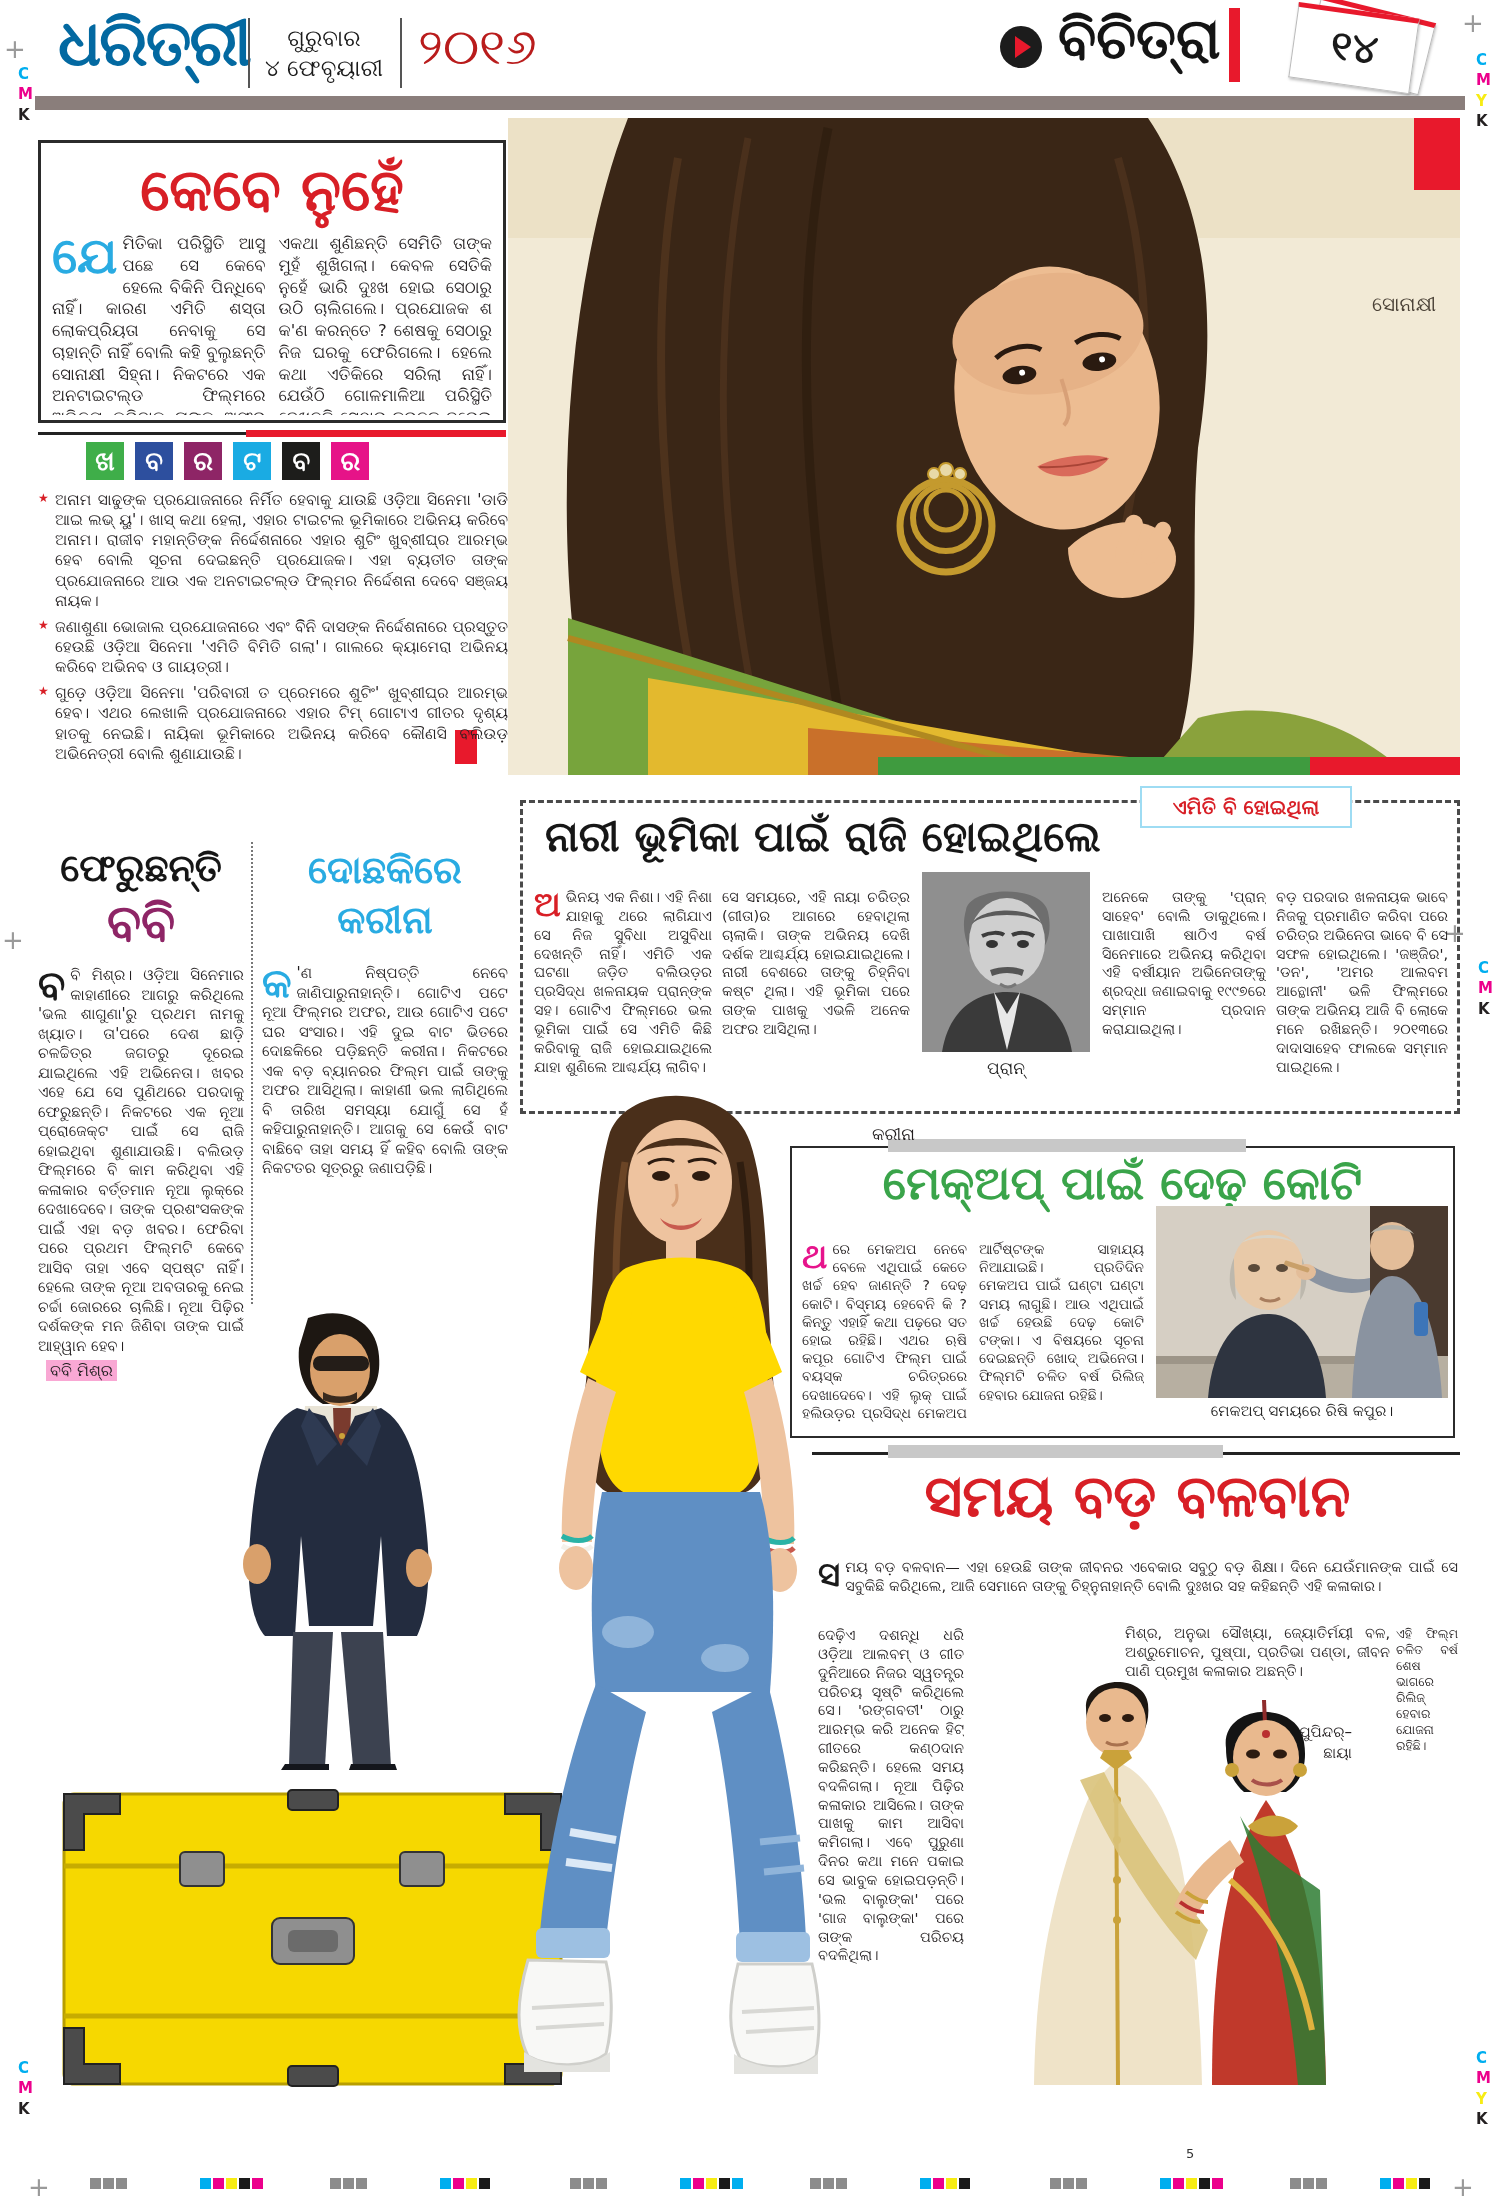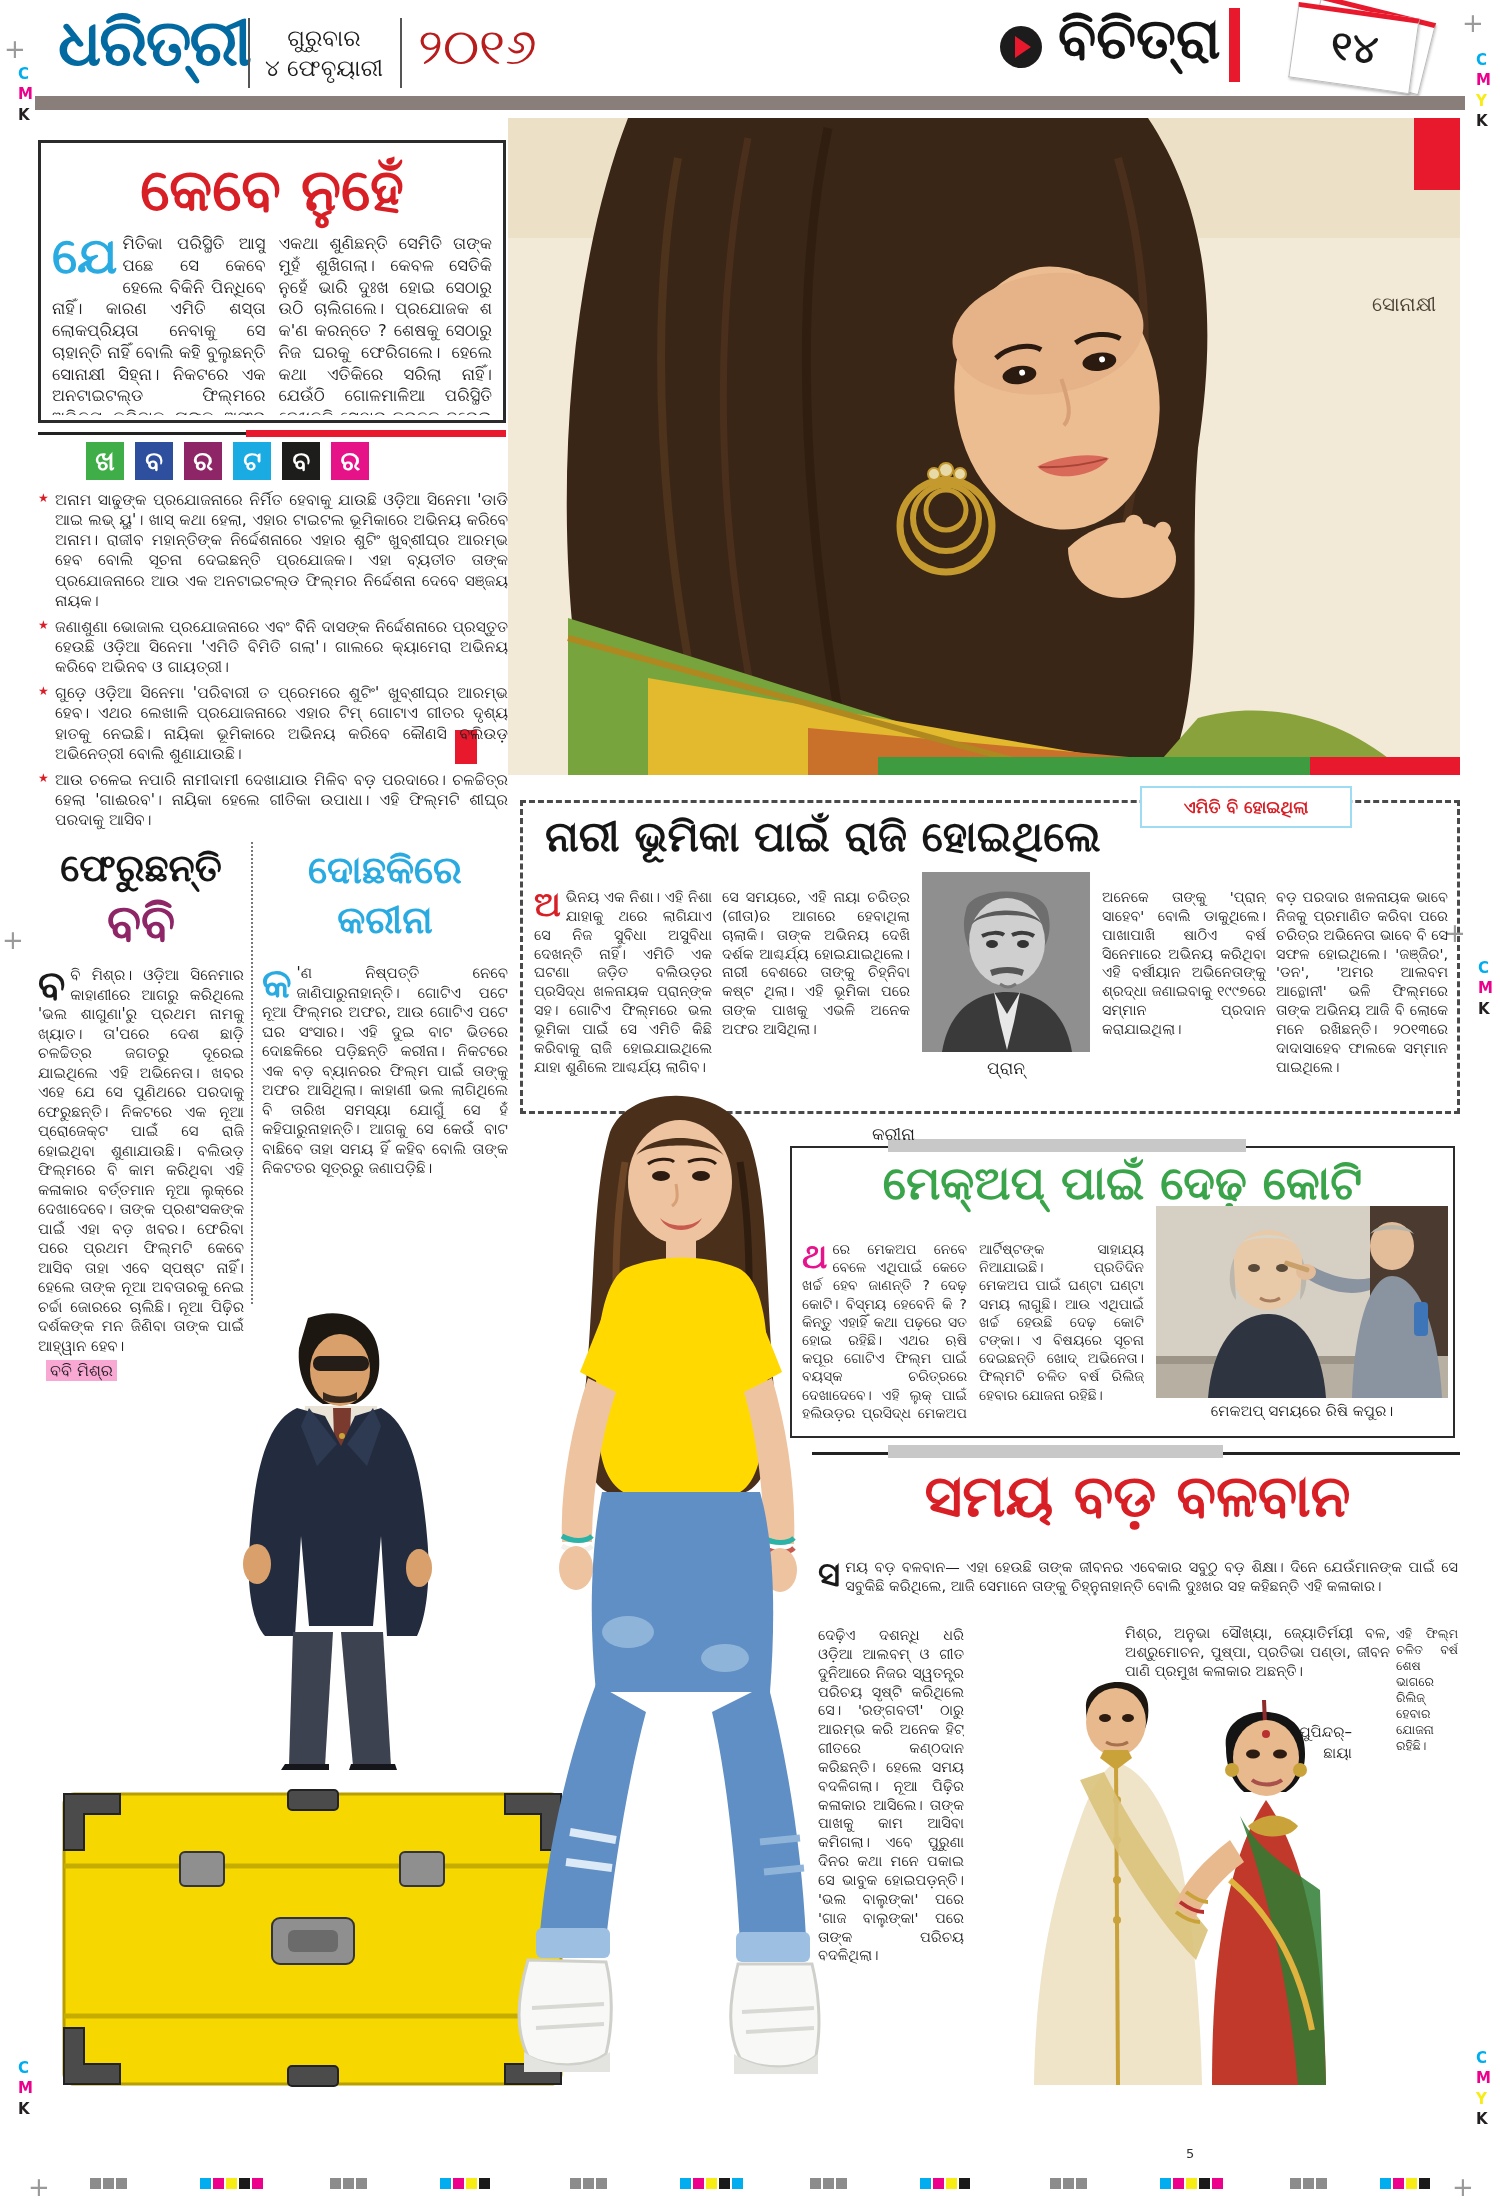--- a/index.html
+++ b/index.html
@@ -50,21 +50,21 @@
   .tiles span:nth-child(2){background:#2d4f9e}
   .tiles span:nth-child(3){background:#8e2566}
   .tiles span:nth-child(4){background:#1aabe3}
   .tiles span:nth-child(5){background:#1d1d1b}
   .tiles span:nth-child(6){background:#e61388}
   .brief{position:relative;padding-left:17px;font-size:15.5px;line-height:1.3;
          text-align:justify;margin-bottom:6px}
   .brief:before{content:"★";position:absolute;left:0;top:1px;font-size:12px;color:#d81f26}
   .dotdiv{border-left:2px dotted #777}
   .dashbox{border:3px dashed #4a4a4a}
-  .tabbox{background:#fff;border:2px solid #9edcf3;color:#d81f26;font-size:17px;
+  .tabbox{background:#fff;border:2px solid #9edcf3;color:#d81f26;font-size:20px;
           font-weight:bold;text-align:center}
   .graytab{background:#c8c8c8}
   .caption{font-size:15px;color:#1d1d1d;text-align:center}
   .plabel{font-size:16px;color:#1d1d1d}
   .solidbox{border:2px solid #2b2b2b}
   .rule{background:#222}
   
   .cbar span{display:inline-block;width:11px;height:11px;margin-right:2px;vertical-align:top}
   .sq-g{background:#8c8c8c}.sq-c{background:#00aeef}.sq-m{background:#ec008c}
   .sq-y{background:#f7ec13}.sq-k{background:#1a1a1a}
@@ -194,21 +194,20 @@
     <span>ବ</span>
     <span>ର</span>
     <span>ଟ</span>
     <span>ବ</span>
     <span>ର</span>
   </div>
   <div class="abs" style="left:38px;top:490px;width:470px;height:344px;overflow:hidden">
     <div class="brief">ଅନାମ ସାଢୁଙ୍କ ପ୍ରଯୋଜନାରେ ନିର୍ମିତ ହେବାକୁ ଯାଉଛି ଓଡ଼ିଆ ସିନେମା 'ଡାଡି ଆଇ ଲଭ୍ ୟୁ'। ଖାସ୍ କଥା ହେଲା, ଏହାର ଟାଇଟଲ ଭୂମିକାରେ ଅଭିନୟ କରିବେ ଅନାମ। ରାଜୀବ ମହାନ୍ତିଙ୍କ ନିର୍ଦ୍ଦେଶନାରେ ଏହାର ଶୁଟିଂ ଖୁବ୍‌ଶୀଘ୍ର ଆରମ୍ଭ ହେବ ବୋଲି ସୂଚନା ଦେଇଛନ୍ତି ପ୍ରଯୋଜକ। ଏହା ବ୍ୟତୀତ ତାଙ୍କ ପ୍ରଯୋଜନାରେ ଆଉ ଏକ ଅନଟାଇଟଲ୍ଡ ଫିଲ୍ମର ନିର୍ଦ୍ଦେଶନା ଦେବେ ସଞ୍ଜୟ ନାୟକ।</div>
     <div class="brief">ଜଣାଶୁଣା ଭୋଜାଲ ପ୍ରଯୋଜନାରେ ଏବଂ ବିିନି ଦାସଙ୍କ ନିର୍ଦ୍ଦେଶନାରେ ପ୍ରସ୍ତୁତ ହେଉଛି ଓଡ଼ିଆ ସିନେମା 'ଏମିତି ବିମିତି ଗଲା'। ଗାଲରେ କ୍ୟାମେରା ଅଭିନୟ କରିବେ ଅଭିନବ ଓ ଗାୟତ୍ରୀ।</div>
     <div class="brief">ଗୁଡ଼େ ଓଡ଼ିଆ ସିନେମା 'ପରିବାରୀ ତ ପ୍ରେମରେ ଶୁଟିଂ' ଖୁବ୍‌ଶୀଘ୍ର ଆରମ୍ଭ ହେବ। ଏଥର ଲେଖାଳି ପ୍ରଯୋଜନାରେ ଏହାର ଟିମ୍ ଗୋଟାଏ ଗୀତର ଦୃଶ୍ୟ ହାତକୁ ନେଇଛି। ନାୟିକା ଭୂମିକାରେ ଅଭିନୟ କରିବେ କୌଣସି ବଲିଉଡ଼ ଅଭିନେତ୍ରୀ ବୋଲି ଶୁଣାଯାଉଛି।</div>
-    <div class="brief">ଆଉ ଚଳେଇ ନପାରି ନାମୀଦାମୀ ଦେଖାଯାଉ ମିଳିବ ବଡ଼ ପରଦାରେ। ଚଳଚ୍ଚିତ୍ର ହେଲା 'ଗାଈରବ'। ନାୟିକା ହେଲେ ଗୀତିକା ଉପାଧା। ଏହି ଫିଲ୍ମଟି ଶୀଘ୍ର ପରଦାକୁ ଆସିବ।</div>
 
   </div>
 
   <div class="abs dotdiv" style="left:251px;top:842px;height:462px"></div>
   <div class="abs ctr h-black" style="left:38px;top:846px;width:206px;font-size:38px">ଫେରୁଛନ୍ତି</div>
   <div class="abs ctr h-purple" style="left:38px;top:894px;width:206px;font-size:50px">ବବି</div>
   <div class="abs just" style="left:38px;top:966px;width:206px;height:390px;font-size:15px;line-height:1.3">
     <span class="dc dc-blk">ବ</span><span>ବି ମିଶ୍ର। ଓଡ଼ିଆ ସିନେମାର କାହାଣୀରେ ଆଗରୁ କରିଥିଲେ 'ଭଲ ଶାଗୁଣା'ରୁ ପ୍ରଥମ ନାମକୁ ଖ୍ୟାତ। ତା'ପରେ ଦେଶ ଛାଡ଼ି ଚଳଚ୍ଚିତ୍ର ଜଗତରୁ ଦୂରେଇ ଯାଇଥିଲେ ଏହି ଅଭିନେତା। ଖବର ଏହେ ଯେ ସେ ପୁଣିଥରେ ପରଦାକୁ ଫେରୁଛନ୍ତି। ନିକଟରେ ଏକ ନୂଆ ପ୍ରୋଜେକ୍ଟ ପାଇଁ ସେ ରାଜି ହୋଇଥିବା ଶୁଣାଯାଉଛି। ବଲିଉଡ଼ ଫିଲ୍ମରେ ବି କାମ କରିଥିବା ଏହି କଳାକାର ବର୍ତ୍ତମାନ ନୂଆ ଲୁକ୍‌ରେ ଦେଖାଦେବେ। ତାଙ୍କ ପ୍ରଶଂସକଙ୍କ ପାଇଁ ଏହା ବଡ଼ ଖବର। ଫେରିବା ପରେ ପ୍ରଥମ ଫିଲ୍ମଟି କେବେ ଆସିବ ତାହା ଏବେ ସ୍ପଷ୍ଟ ନାହିଁ। ହେଲେ ତାଙ୍କ ନୂଆ ଅବତାରକୁ ନେଇ ଚର୍ଚ୍ଚା ଜୋରରେ ଚାଲିଛି। ନୂଆ ପିଢ଼ିର ଦର୍ଶକଙ୍କ ମନ ଜିଣିବା ତାଙ୍କ ପାଇଁ ଆହ୍ୱାନ ହେବ।</span>
   </div>
   <div class="abs plabel" style="left:46px;top:1360px;background:#f9a8d4;padding:1px 4px;z-index:6">ବବି ମିଶ୍ର</div>

